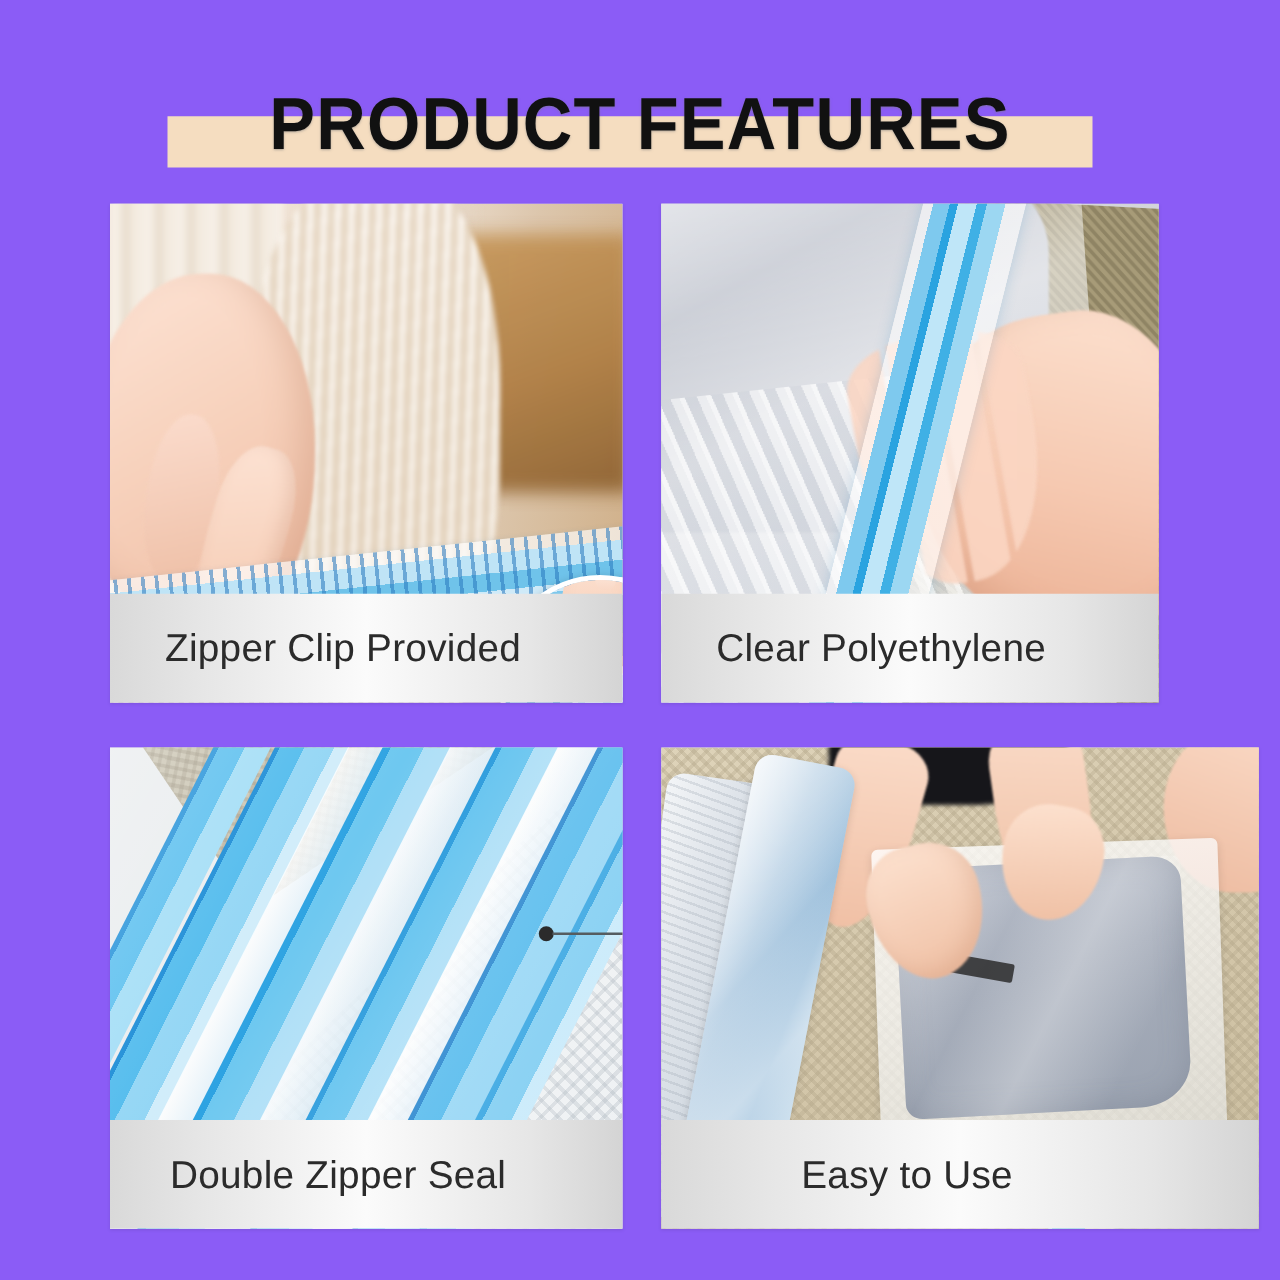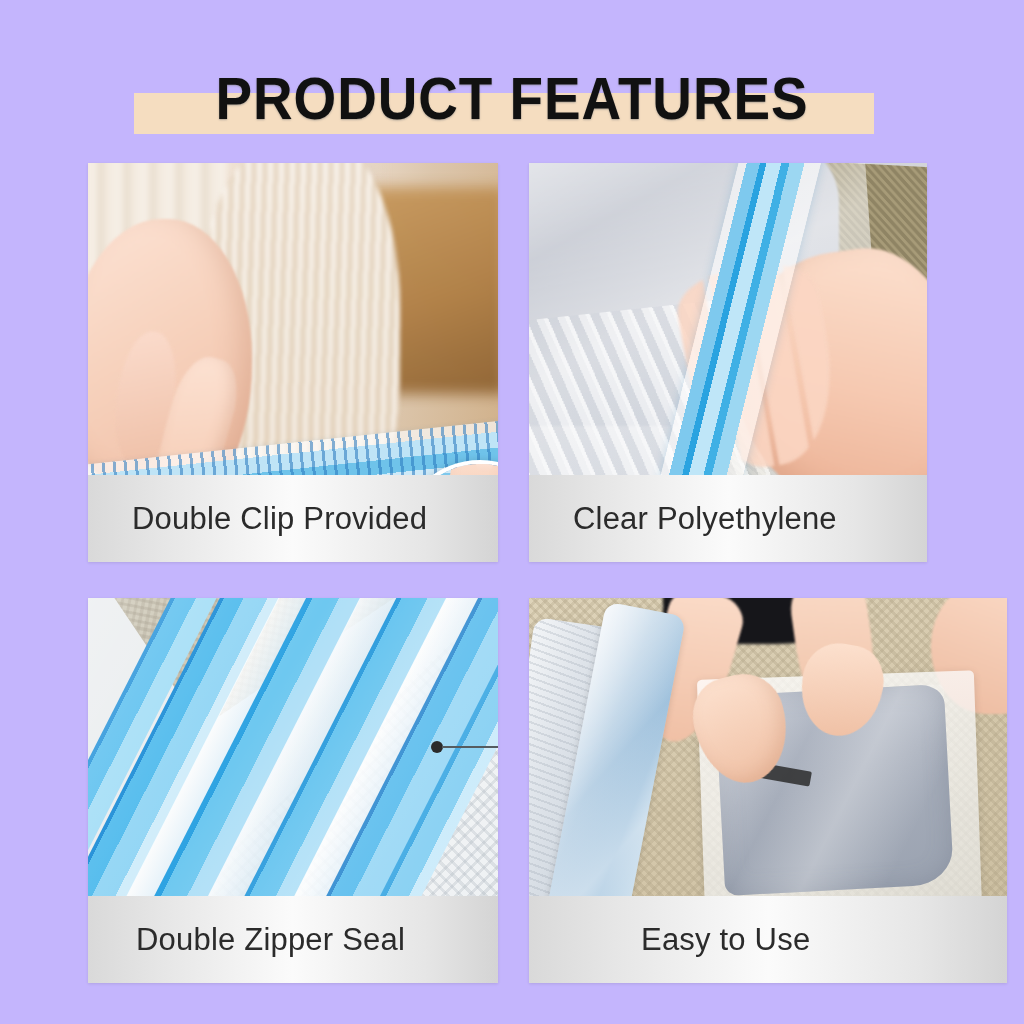--- a/index.html
+++ b/index.html
@@ -1,20 +1,20 @@
 <!DOCTYPE html>
 <html><head>
 <meta charset="utf-8">
 <style>
   html,body{margin:0;padding:0;}
   body{
     width:1024px;height:1024px;overflow:hidden;background:#ffffff;
     font-family:"Liberation Sans","DejaVu Sans",sans-serif;
   }
-  .page{position:relative;width:1024px;height:1024px;background:#c4b5fd;}
+  .page{position:relative;width:1024px;height:1024px;background:#8b5cf6;}
 
   
   .header{position:absolute;left:0;top:0;width:1024px;height:160px;}
   .title-bar{
     position:absolute;left:134px;top:93px;width:740px;height:41px;
     background:#f5ddc0;
   }
   .title{
     position:absolute;left:0;top:64px;width:1024px;height:70px;
     text-align:center;line-height:70px;
@@ -333,21 +333,21 @@
       <div class="t1-mag">
         <div class="t1-mag-bg"></div>
         <div class="t1-mag-ticks"></div>
         <div class="t1-mag-finger">
           <div class="t1-mag-nail"></div>
         </div>
         <div class="t1-mag-clip"></div>
       </div>
     </div>
     <div class="caption">
-      <span class="caption-text">Double Clip Provided</span>
+      <span class="caption-text">Zipper Clip Provided</span>
     </div>
   </div>
 
   <div class="tile" id="tile-2">
     <div class="photo">
       <div class="t2-bg"></div>
       <div class="t2-carpet"></div>
       <div class="t2-carpet2"></div>
       <div class="t2-cloth"></div>
       <div class="t2-film"></div>

